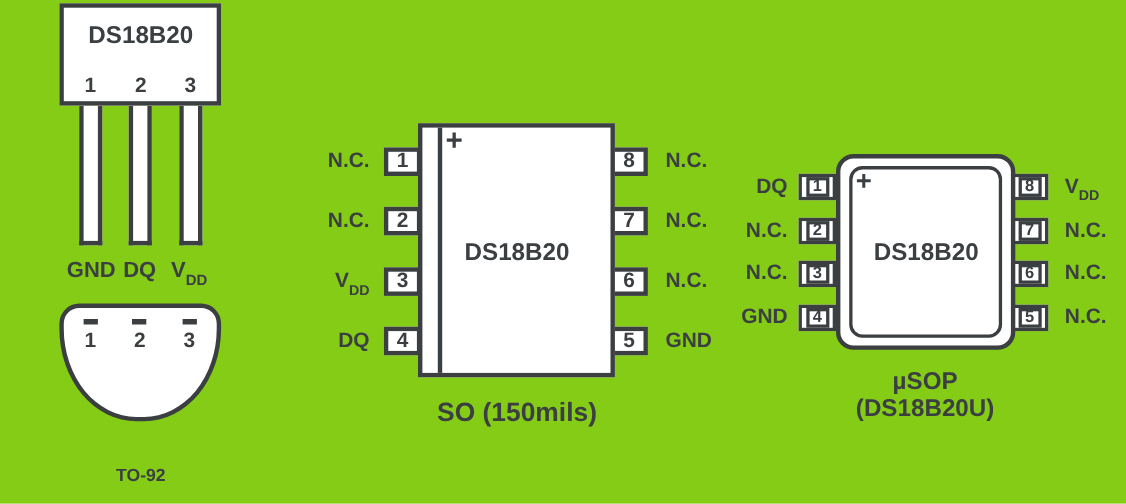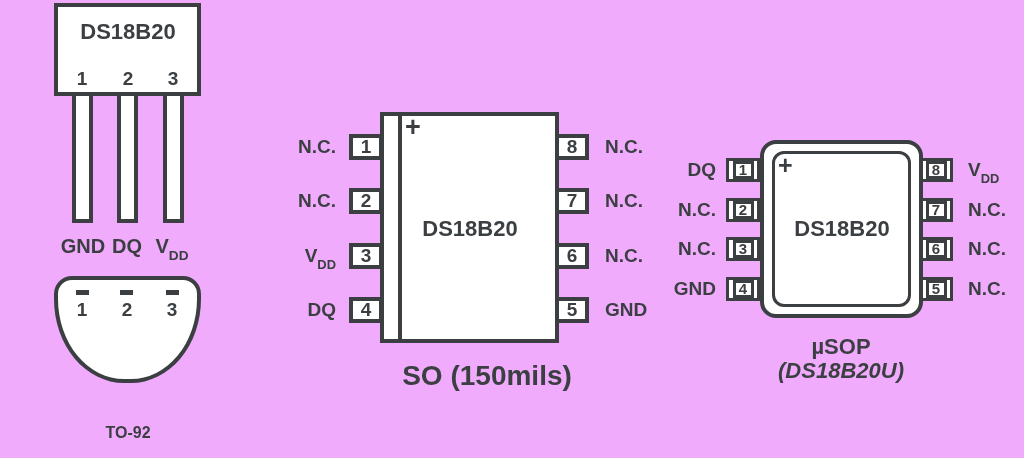--- a/index.html
+++ b/index.html
@@ -2,21 +2,21 @@
 <html><head>
 <meta charset="utf-8">
 <title>DS18B20 Pinout</title>
 <style>
   :root { --ink: #3b3f42; }
   html, body { margin: 0; padding: 0; background: #ffffff; }
   .canvas {
     position: relative;
     width: 1024px;
     height: 458px;
-    background: #f0abfc;
+    background: #84cc16;
     font-family: "Liberation Sans", sans-serif;
     font-weight: 700;
     color: var(--ink);
     overflow: hidden;
   }
   .abs { position: absolute; }
   .cx { transform: translateX(-50%); white-space: nowrap; text-align: center; }
   sub.ss { font-size: 0.68em; line-height: 0; position: relative; bottom: -0.18em; }
 
   
@@ -35,38 +35,38 @@
   
   .so-pin { width: 26px; height: 18px; border: 4px solid var(--ink); background: #fff;
     display: flex; align-items: center; justify-content: center; font-size: 19px; }
   .so-body { left: 380px; top: 112px; width: 171px; height: 223px; border: 4px solid var(--ink); background: #fff; }
   .so-stripe { left: 398px; top: 116px; width: 4px; height: 223px; background: var(--ink); }
   .so-plus { left: 405px; top: 115px; font-size: 27px; line-height: 24px; }
   .so-chip-label { left: 470px; top: 217px; font-size: 22px; line-height: 24px; }
   .pin-label { font-size: 19px; line-height: 21px; white-space: nowrap; }
   .so-lab-l { left: 216px; width: 120px; text-align: right; }
   .so-lab-r { left: 605px; width: 120px; text-align: left; }
-  .so-cap1 { left: 470px; top: 364px; font-size: 28px; line-height: 24px; margin-left: 17px; }
+  .so-cap1 { left: 470px; top: 364px; font-size: 24px; line-height: 24px; }
   .so-cap2 { left: 470px; top: 389px; font-size: 22px; line-height: 24px; }
 
   
   .upin { width: 28px; height: 18px; border: 3px solid var(--ink); background: #fff;
     display: flex; align-items: center; justify-content: center; }
   .upin-core { border: 3px solid var(--ink); font-size: 15px; line-height: 12px; padding: 0 3px;
     min-width: 9px; text-align: center; background: #fff; }
   .usop-outer { left: 760px; top: 140px; width: 155px; height: 170px; border: 4px solid var(--ink);
     border-radius: 16px; background: #fff; }
   .usop-inner { left: 772px; top: 151px; width: 133px; height: 150px; border: 3px solid var(--ink);
     border-radius: 12px; background: #fff; }
   .usop-plus { left: 778px; top: 154px; font-size: 25px; line-height: 22px; }
   .usop-chip-label { left: 842px; top: 217px; font-size: 22px; line-height: 24px; }
   .usop-lab-l { left: 598px; width: 118px; text-align: right; }
   .usop-lab-r { left: 968px; width: 110px; text-align: left; }
   .usop-cap1 { left: 841px; top: 335px; font-size: 22px; line-height: 24px; }
-  .usop-cap2 { left: 841px; top: 359px; font-size: 22px; line-height: 24px; font-style: italic; }
+  .usop-cap2 { left: 841px; top: 359px; font-size: 22px; line-height: 24px; }
 </style>
 </head>
 <body>
 
 <div class="canvas">
 
   <div class="abs leg" style="left:72px"></div>
   <div class="abs leg" style="left:117px"></div>
   <div class="abs leg" style="left:163px"></div>
 

